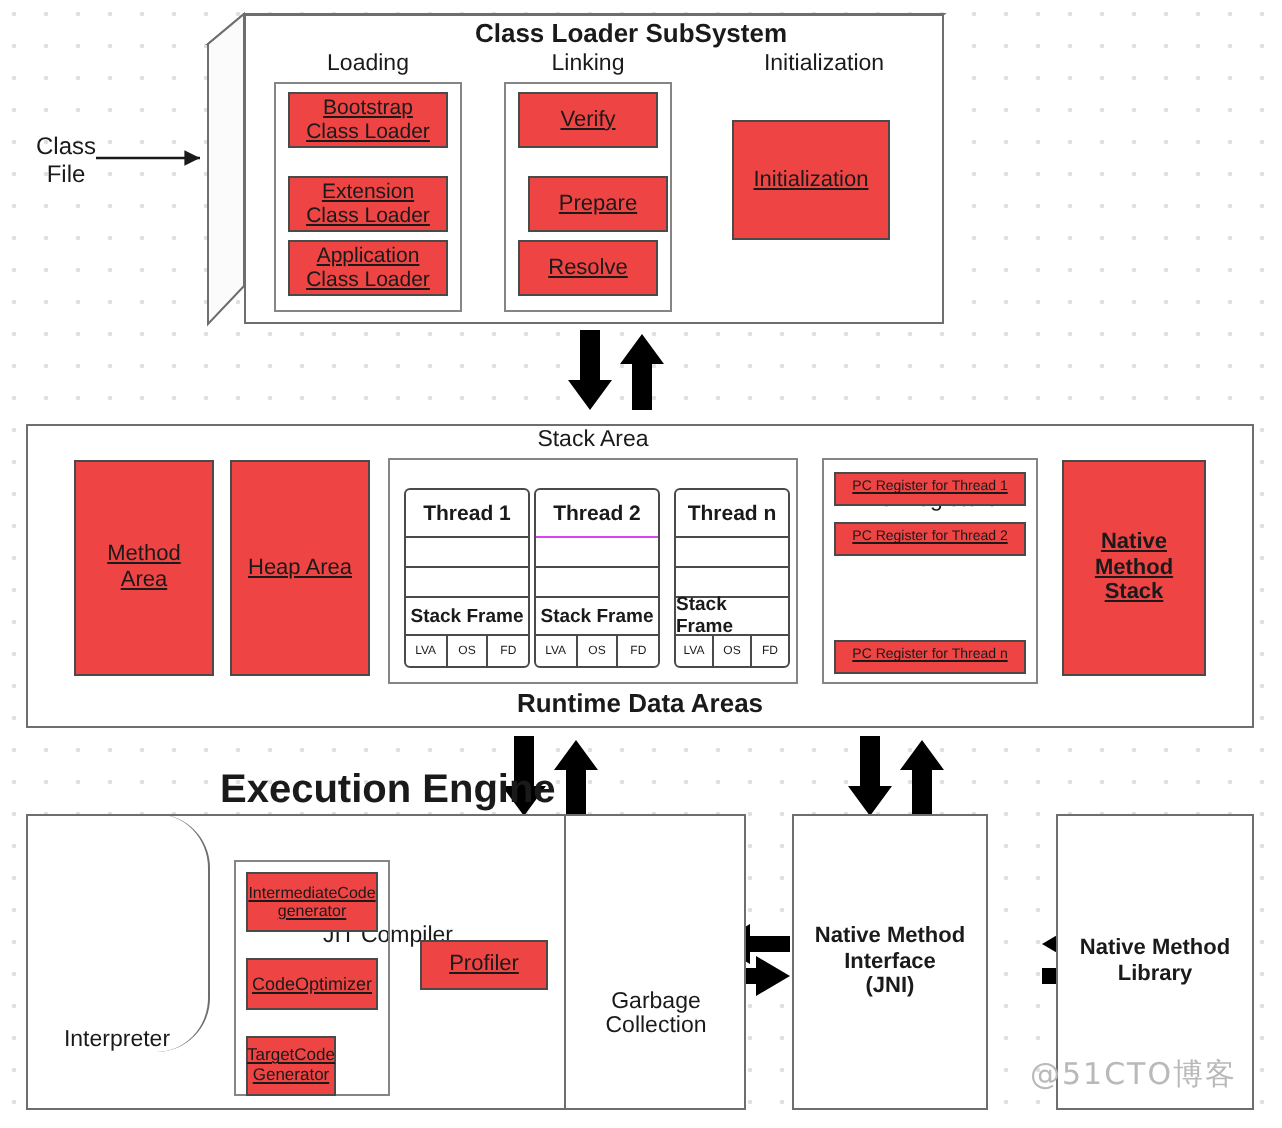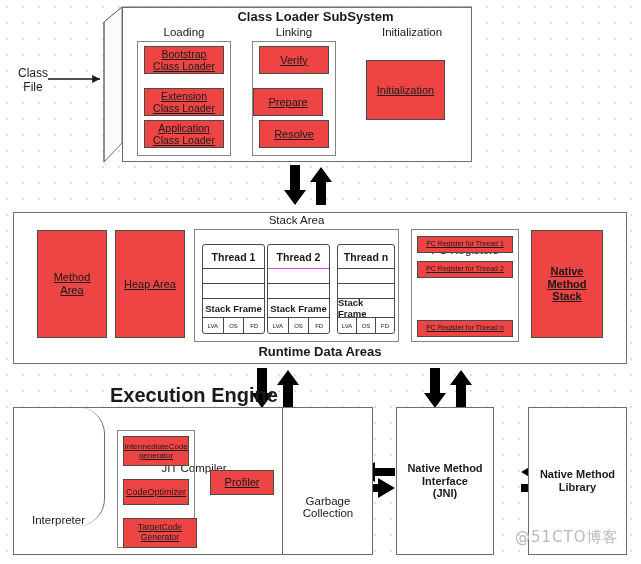--- a/index.html
+++ b/index.html
@@ -141,21 +141,21 @@
     <div>Application</div>
     <div>Class Loader</div>
   </div>
 </div>
 
 <div class="lbl" style="left:252px;top:26px;width:84px;font-size:11.5px;">Linking</div>
 <div class="box thin" style="left:252px;top:41px;width:84px;height:115px;"></div>
 <div class="box dark white" style="left:259px;top:46px;width:70px;height:28px;font-size:11px;">
   <span>Verify</span>
 </div>
-<div class="box dark white" style="left:253px;top:88px;width:70px;height:28px;font-size:11px;">
+<div class="box dark white" style="left:264px;top:88px;width:70px;height:28px;font-size:11px;">
   <span>Prepare</span>
 </div>
 <div class="box dark white" style="left:259px;top:120px;width:70px;height:28px;font-size:11px;">
   <span>Resolve</span>
 </div>
 
 <div class="lbl" style="left:360px;top:26px;width:104px;font-size:11.5px;">Initialization</div>
 <div class="box dark white" style="left:366px;top:60px;width:79px;height:60px;font-size:11px;">
   <span>Initialization</span>
 </div>
@@ -276,21 +276,21 @@
 <div class="box thin" style="left:117px;top:430px;width:78px;height:118px;"></div>
 <div class="box dark white" style="left:123px;top:436px;width:66px;height:30px;font-size:8px;">
   <div>
     <div>IntermediateCode</div>
     <div>generator</div>
   </div>
 </div>
 <div class="box dark white" style="left:123px;top:479px;width:66px;height:26px;font-size:9px;">
   <span>CodeOptimizer</span>
 </div>
-<div class="box dark white" style="left:123px;top:518px;width:74px;height:30px;font-size:8.5px;">
+<div class="box dark white" style="left:123px;top:518px;width:45px;height:30px;font-size:8.5px;">
   <div>
     <div>TargetCode</div>
     <div>Generator</div>
   </div>
 </div>
 <div class="box dark white" style="left:210px;top:470px;width:64px;height:25px;font-size:11px;">
   <span>Profiler</span>
 </div>
 
 <div class="abs" style="left:283px;top:407px;width:90px;height:148px;display:flex;align-items:center;justify-content:center;font-size:11.5px;text-align:center;margin-top:26px;">

